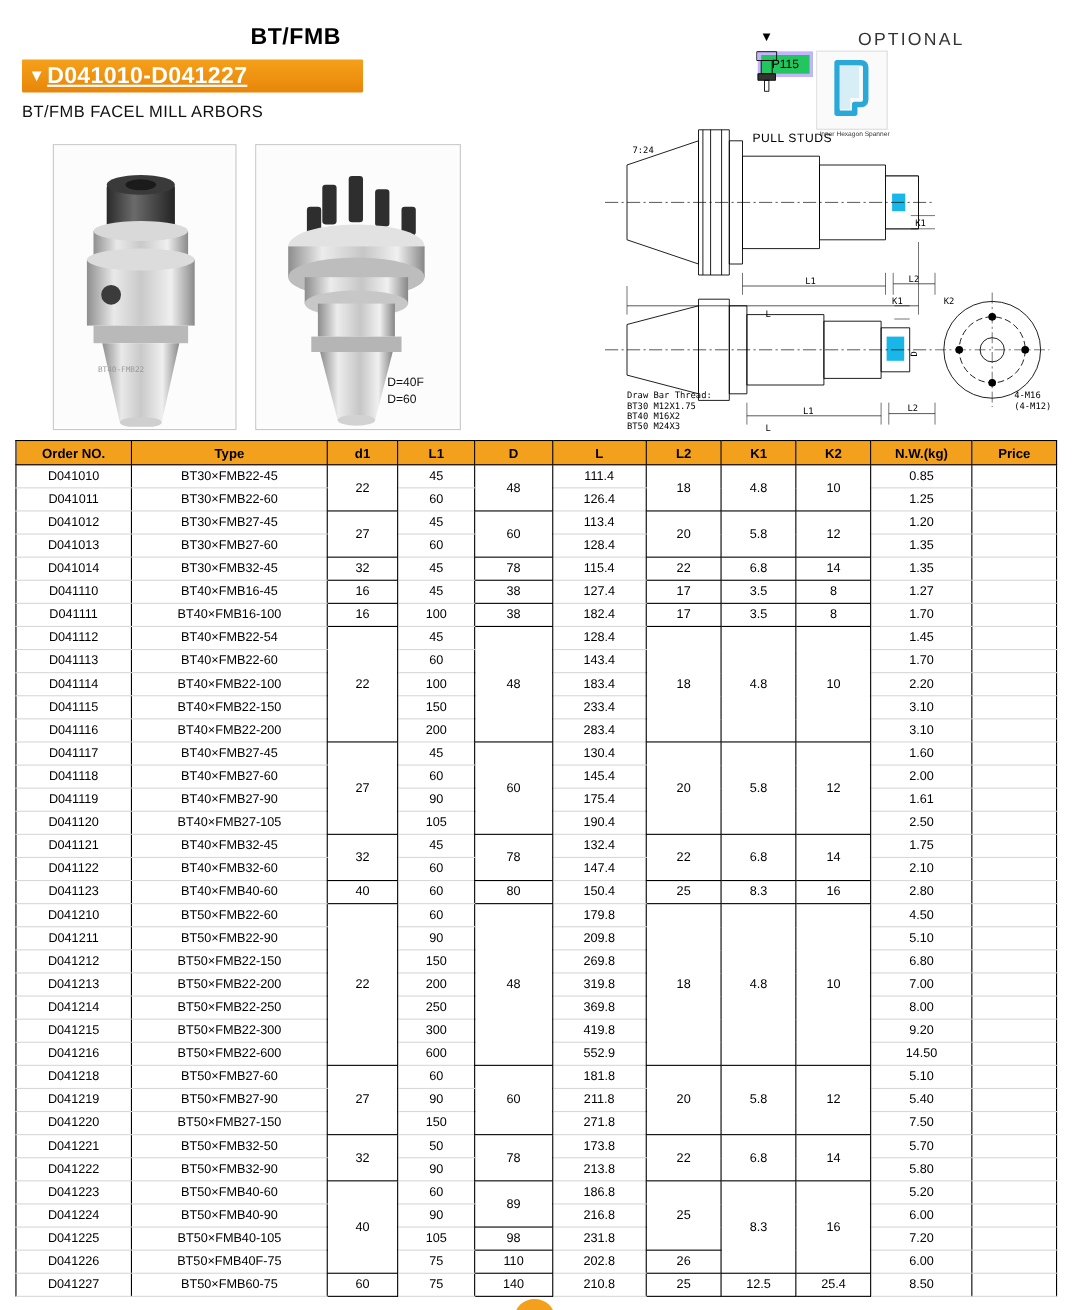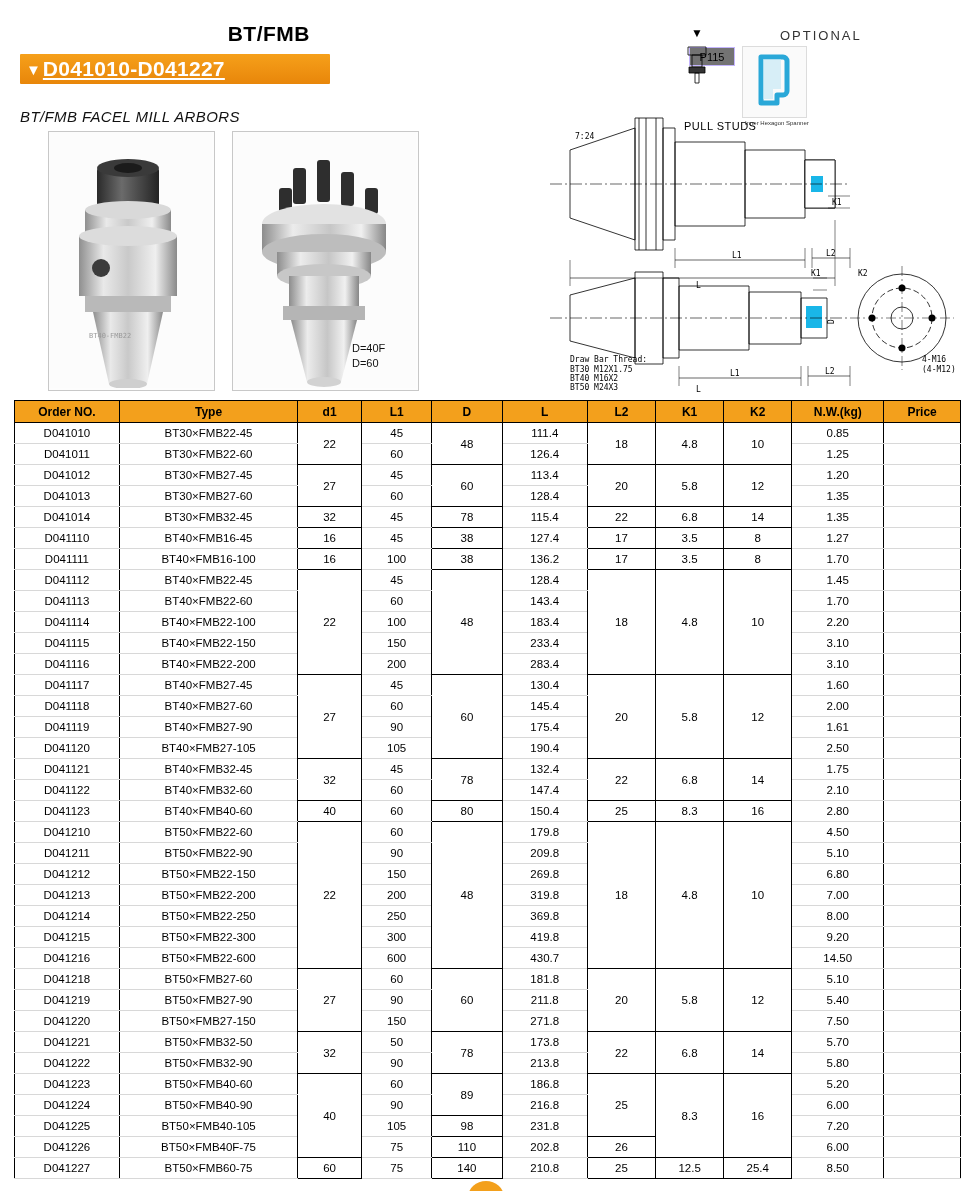--- a/index.html
+++ b/index.html
@@ -25,45 +25,45 @@
     display:flex;align-items:center;
     border-radius:1px;
   }
   .code-bar .tri{
     color:#fff;font-size:15px;margin-left:6px;margin-right:2px;line-height:1;
   }
   .code-bar .code{
     color:#fff;font-size:21px;font-weight:bold;letter-spacing:.3px;text-decoration:underline;
   }
   .sub-title{
-    margin-top:24px;font-size:15px;letter-spacing:.4px;color:#111;font-style:italic;
+    margin-top:9px;font-size:15px;letter-spacing:.4px;color:#111;
   }
 
   
   .photo{
     position:absolute;border:1px solid #c8c8c8;background:#fdfdfd;
     overflow:hidden;
   }
   .photo1{left:48px;top:131px;width:165px;height:258px;}
   .photo2{left:232px;top:131px;width:185px;height:258px;}
   .photo-cap{
     position:absolute;font-size:11px;color:#111;text-align:right;
   }
   .cap1{left:352px;top:342px;}
   .cap2{left:352px;top:357px;}
 
   
   .draw{position:absolute;left:430px;top:10px;width:545px;height:385px;}
   .optional-label{
-    position:absolute;left:780px;top:28px;font-size:13px;letter-spacing:2px;color:#333;
+    position:absolute;left:780px;top:28px;font-size:16px;letter-spacing:2px;color:#333;
   }
   .opt-tri{position:absolute;left:691px;top:26px;font-size:12px;color:#000;}
   .p115-box{
     position:absolute;left:689px;top:47px;width:44px;height:17px;
-    border:1px solid #c4b5fd;background:#737373;font-size:11px;
+    border:3px solid #c4b5fd;background:#22c55e;font-size:11px;
     display:flex;align-items:center;justify-content:center;
   }
   .pull-studs{position:absolute;left:684px;top:120px;font-size:11px;letter-spacing:.5px;}
   .spanner-lbl{position:absolute;left:745px;top:120px;font-size:6px;color:#333;}
   .spanner-box{
     position:absolute;left:742px;top:46px;width:63px;height:70px;
     border:1px solid #dcdcdc;background:#fafafa;
   }
 
   
@@ -370,30 +370,30 @@
           <td class="c-k2 grp" rowspan="1">8</td>
           <td class="c-nw">1.27</td>
           <td class="c-price"></td>
         </tr>
         <tr class="topline">
           <td class="c-order">D041111</td>
           <td class="c-type">BT40×FMB16-100</td>
           <td class="c-d1 grp" rowspan="1">16</td>
           <td class="c-l1">100</td>
           <td class="c-D grp" rowspan="1">38</td>
-          <td class="c-L">136.2</td>
+          <td class="c-L">182.4</td>
           <td class="c-l2 grp" rowspan="1">17</td>
           <td class="c-k1 grp" rowspan="1">3.5</td>
           <td class="c-k2 grp" rowspan="1">8</td>
           <td class="c-nw">1.70</td>
           <td class="c-price"></td>
         </tr>
         <tr class="topline">
           <td class="c-order">D041112</td>
-          <td class="c-type">BT40×FMB22-45</td>
+          <td class="c-type">BT40×FMB22-54</td>
           <td class="c-d1 grp" rowspan="5">22</td>
           <td class="c-l1">45</td>
           <td class="c-D grp" rowspan="5">48</td>
           <td class="c-L">128.4</td>
           <td class="c-l2 grp" rowspan="5">18</td>
           <td class="c-k1 grp" rowspan="5">4.8</td>
           <td class="c-k2 grp" rowspan="5">10</td>
           <td class="c-nw">1.45</td>
           <td class="c-price"></td>
         </tr>
@@ -550,21 +550,21 @@
           <td class="c-type">BT50×FMB22-300</td>
           <td class="c-l1">300</td>
           <td class="c-L">419.8</td>
           <td class="c-nw">9.20</td>
           <td class="c-price"></td>
         </tr>
         <tr>
           <td class="c-order">D041216</td>
           <td class="c-type">BT50×FMB22-600</td>
           <td class="c-l1">600</td>
-          <td class="c-L">430.7</td>
+          <td class="c-L">552.9</td>
           <td class="c-nw">14.50</td>
           <td class="c-price"></td>
         </tr>
         <tr class="topline">
           <td class="c-order">D041218</td>
           <td class="c-type">BT50×FMB27-60</td>
           <td class="c-d1 grp" rowspan="3">27</td>
           <td class="c-l1">60</td>
           <td class="c-D grp" rowspan="3">60</td>
           <td class="c-L">181.8</td>

